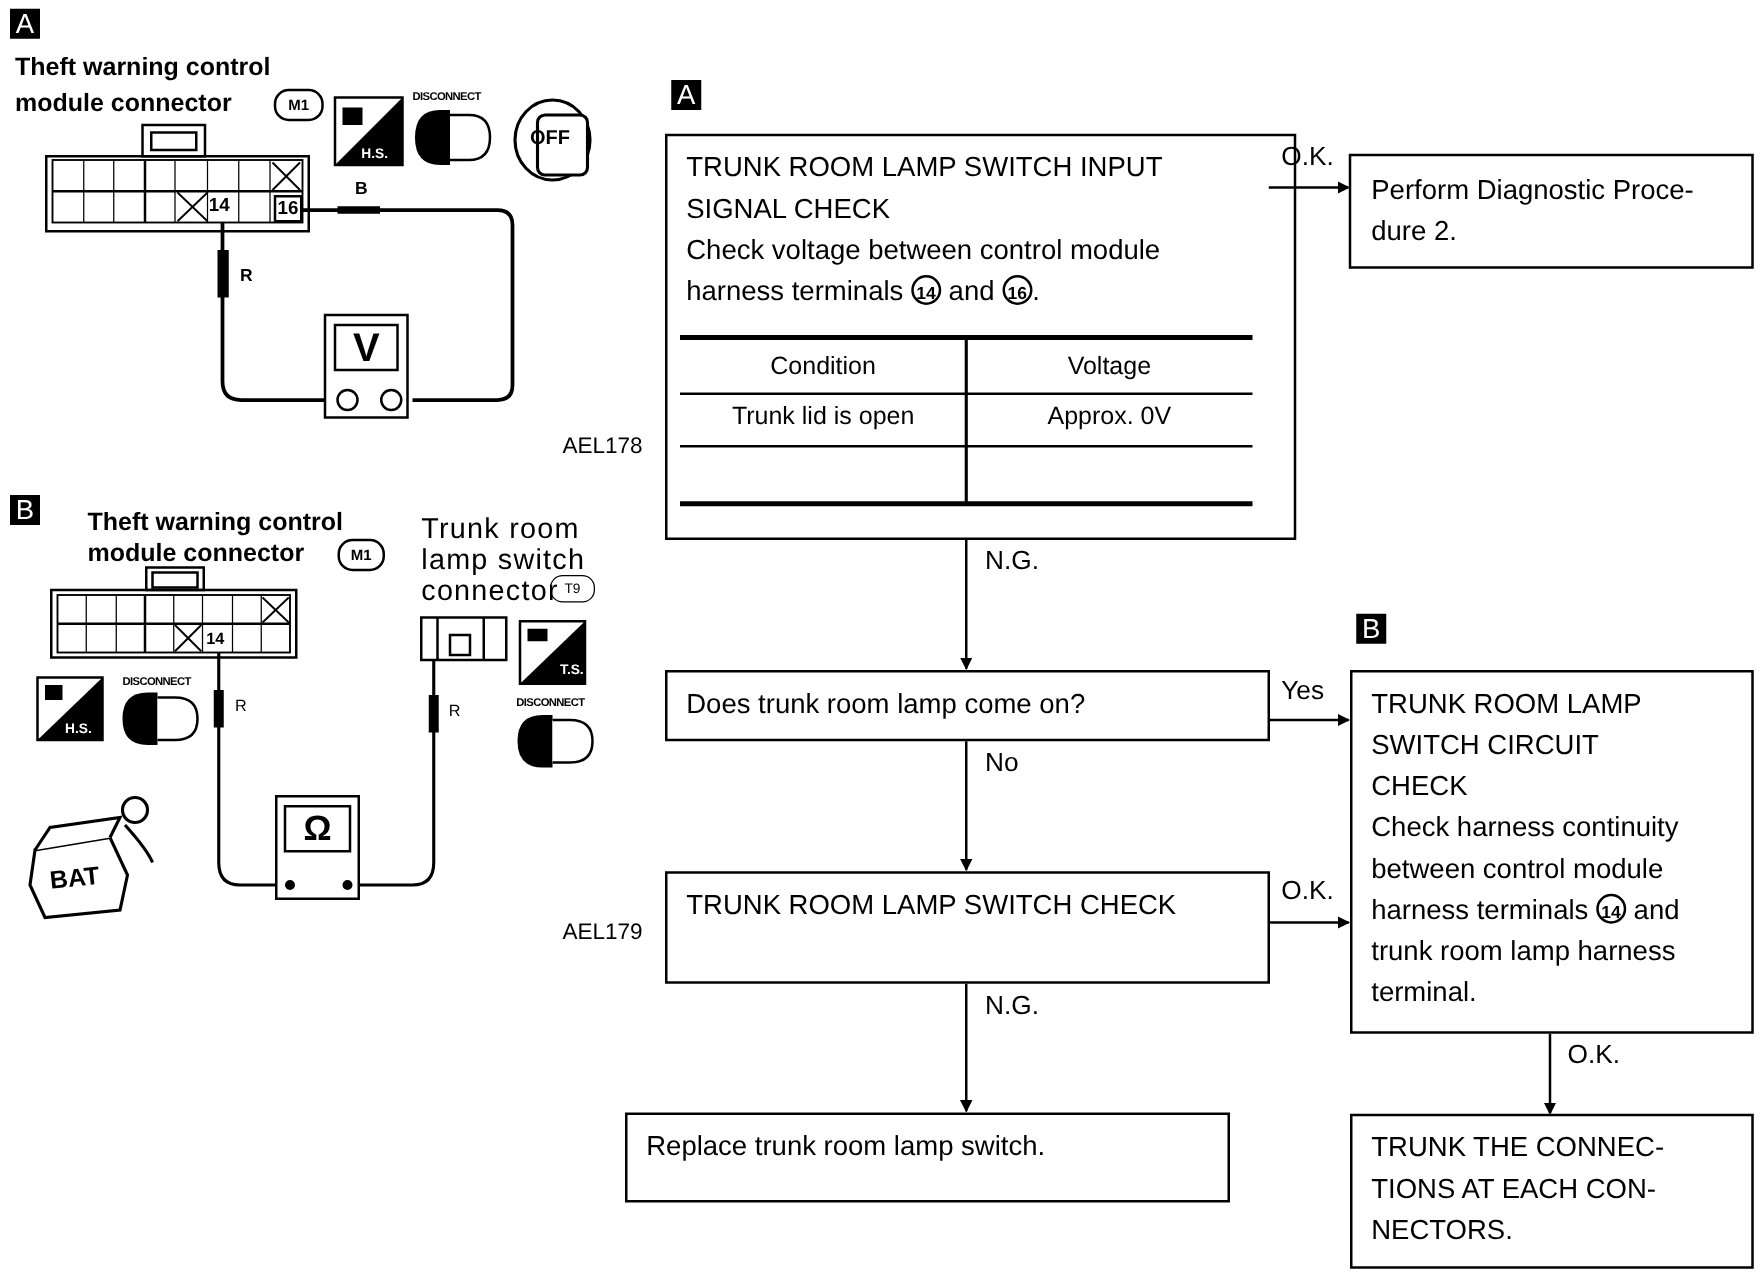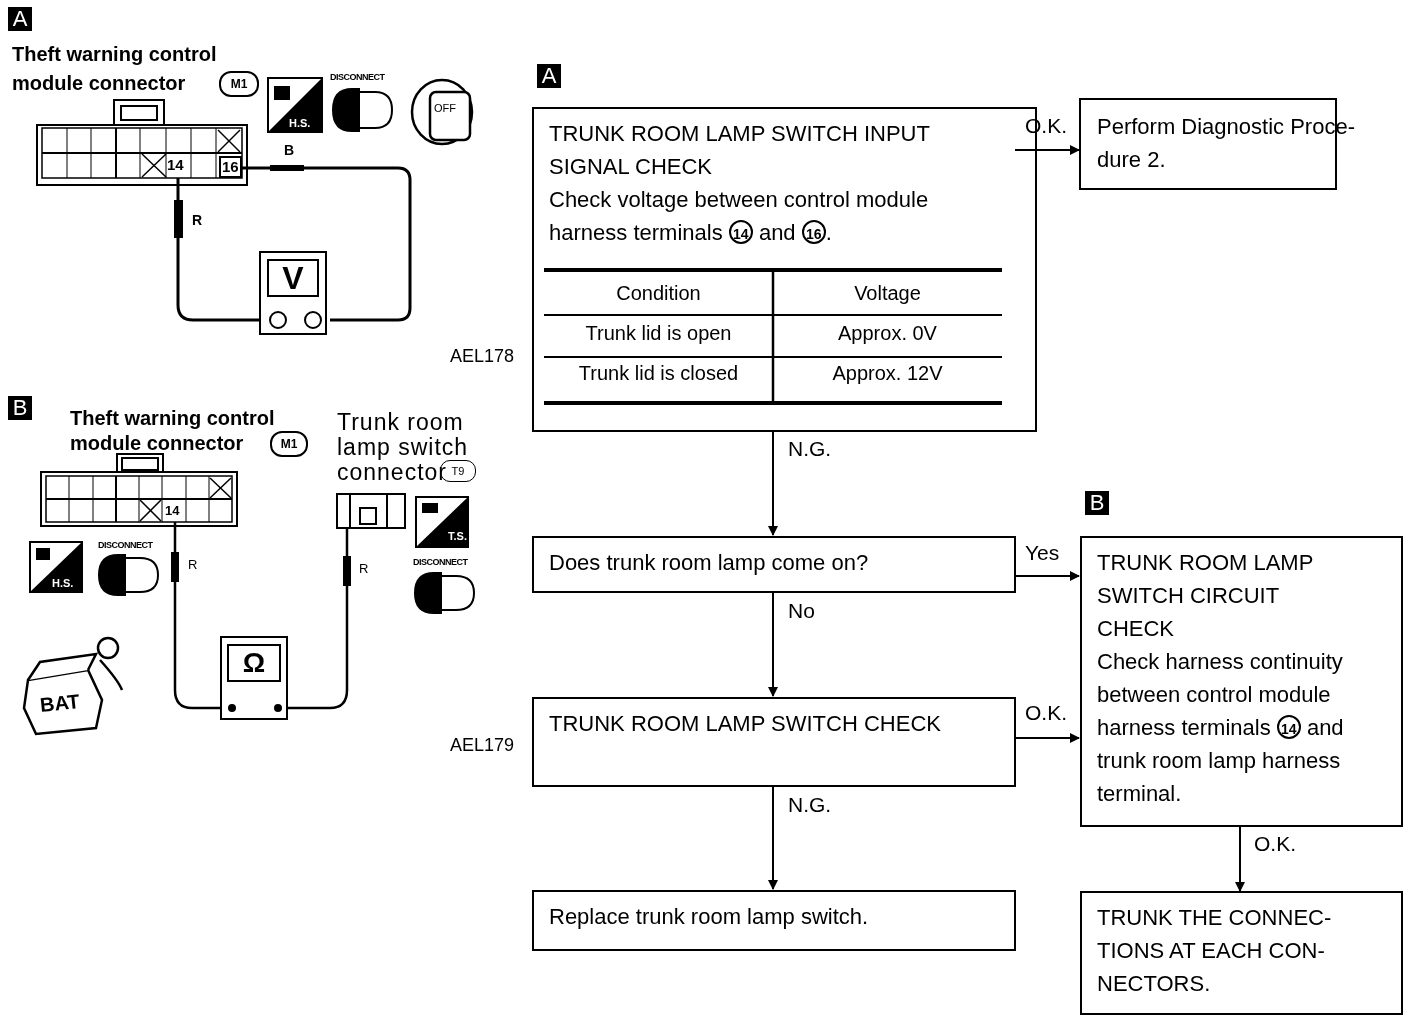--- a/index.html
+++ b/index.html
@@ -167,21 +167,21 @@
 <div class="diag-title" style="left:12px;top:40px;">Theft warning control</div>
 <div class="diag-title" style="left:12px;top:69px;">module connector</div>
 <div class="abs" style="left:219px;top:71px;width:36px;height:22px;border:2px solid #000;border-radius:12px;font-size:12px;font-weight:bold;text-align:center;line-height:22px;">M1</div>
 <div class="abs" style="left:167px;top:156px;font-size:15px;font-weight:bold;">14</div>
 <div class="abs" style="left:219px;top:156px;font-size:15px;font-weight:bold;border:2px solid #000;padding:0 1px;line-height:18px;">16</div>
 <div class="abs" style="left:192px;top:212px;font-size:14px;font-weight:bold;">R</div>
 <div class="abs" style="left:284px;top:142px;font-size:14px;font-weight:bold;">B</div>
 <div class="abs" style="left:268px;top:258px;width:50px;text-align:center;font-size:32px;font-weight:bold;line-height:40px;">V</div>
 <div class="abs" style="left:289px;top:117px;font-size:11px;color:#fff;font-weight:bold;">H.S.</div>
 <div class="abs" style="left:330px;top:72px;font-size:9px;font-weight:bold;letter-spacing:-0.5px;">DISCONNECT</div>
-<div class="abs" style="left:434px;top:102px;font-size:11px;font-weight:normal;">OFF</div>
+<div class="abs" style="left:424px;top:102px;font-size:16px;font-weight:bold;">OFF</div>
 <div class="code" style="left:450px;top:346px;">AEL178</div>
 
 <div class="badge" style="left:8px;top:396px;">B</div>
 <div class="diag-title" style="left:70px;top:404px;">Theft warning control</div>
 <div class="diag-title" style="left:70px;top:429px;">module connector</div>
 <div class="abs" style="left:270px;top:431px;width:34px;height:22px;border:2px solid #000;border-radius:12px;font-size:12px;font-weight:bold;text-align:center;line-height:22px;">M1</div>
 <div class="abs" style="left:165px;top:503px;font-size:13px;font-weight:bold;">14</div>
 <div class="abs" style="left:188px;top:557px;font-size:13px;">R</div>
 <div class="abs" style="left:359px;top:561px;font-size:13px;">R</div>
 <div class="abs" style="left:337px;top:410px;font-size:23px;line-height:25px;letter-spacing:1px;">
@@ -210,48 +210,44 @@
 <table class="vt" style="left:544px;top:273px;width:458px;">
   <tbody>
       <tr>
     <td style="width:229px;">Condition</td>
     <td>Voltage</td>
   </tr>
   <tr>
     <td>Trunk lid is open</td>
     <td>Approx. 0V</td>
   </tr>
-  <tr>
-    <td>Trunk lid is closed</td>
-    <td>Approx. 12V</td>
-  </tr>
 </tbody>
   </table>
 
 <div class="lbl" style="left:1025px;top:114px;">O.K.</div>
-<div class="box" style="left:1079px;top:98px;width:258px;height:92px;">
+<div class="box" style="left:1079px;top:123px;width:324px;height:92px;">
   <div class="boxtext" style="left:16px;top:10px;">Perform Diagnostic Proce-</div>
   <div class="boxtext" style="left:16px;top:43px;text-align:center;">dure 2.</div>
 </div>
 
 <div class="lbl" style="left:788px;top:437px;">N.G.</div>
 
 <div class="box" style="left:532px;top:536px;width:484px;height:57px;text-align:right;">
   <div class="boxtext" style="left:15px;top:8px;">Does trunk room lamp come on?</div>
 </div>
 <div class="lbl" style="left:1025px;top:541px;">Yes</div>
 <div class="lbl" style="left:788px;top:599px;">No</div>
 
 <div class="box" style="left:532px;top:697px;width:484px;height:90px;">
   <div class="boxtext" style="left:15px;top:8px;">TRUNK ROOM LAMP SWITCH CHECK</div>
 </div>
 <div class="lbl" style="left:1025px;top:701px;">O.K.</div>
 <div class="lbl" style="left:788px;top:793px;">N.G.</div>
 
-<div class="box" style="left:532px;top:890px;width:484px;height:61px;">
+<div class="box" style="left:500px;top:890px;width:484px;height:72px;">
   <div class="boxtext" style="left:15px;top:8px;">Replace trunk room lamp switch.</div>
 </div>
 
 <div class="box" style="left:1080px;top:536px;width:323px;height:291px;">
   <div class="boxtext" style="left:15px;top:8px;">TRUNK ROOM LAMP</div>
   <div class="boxtext" style="left:15px;top:41px;">SWITCH CIRCUIT</div>
   <div class="boxtext" style="left:15px;top:74px;">CHECK</div>
   <div class="boxtext" style="left:15px;top:107px;">Check harness continuity</div>
   <div class="boxtext" style="left:15px;top:140px;">between control module</div>
   <div class="boxtext" style="left:15px;top:173px;"><span>harness terminals</span> <span class="circ">14</span> <span>and</span></div>

